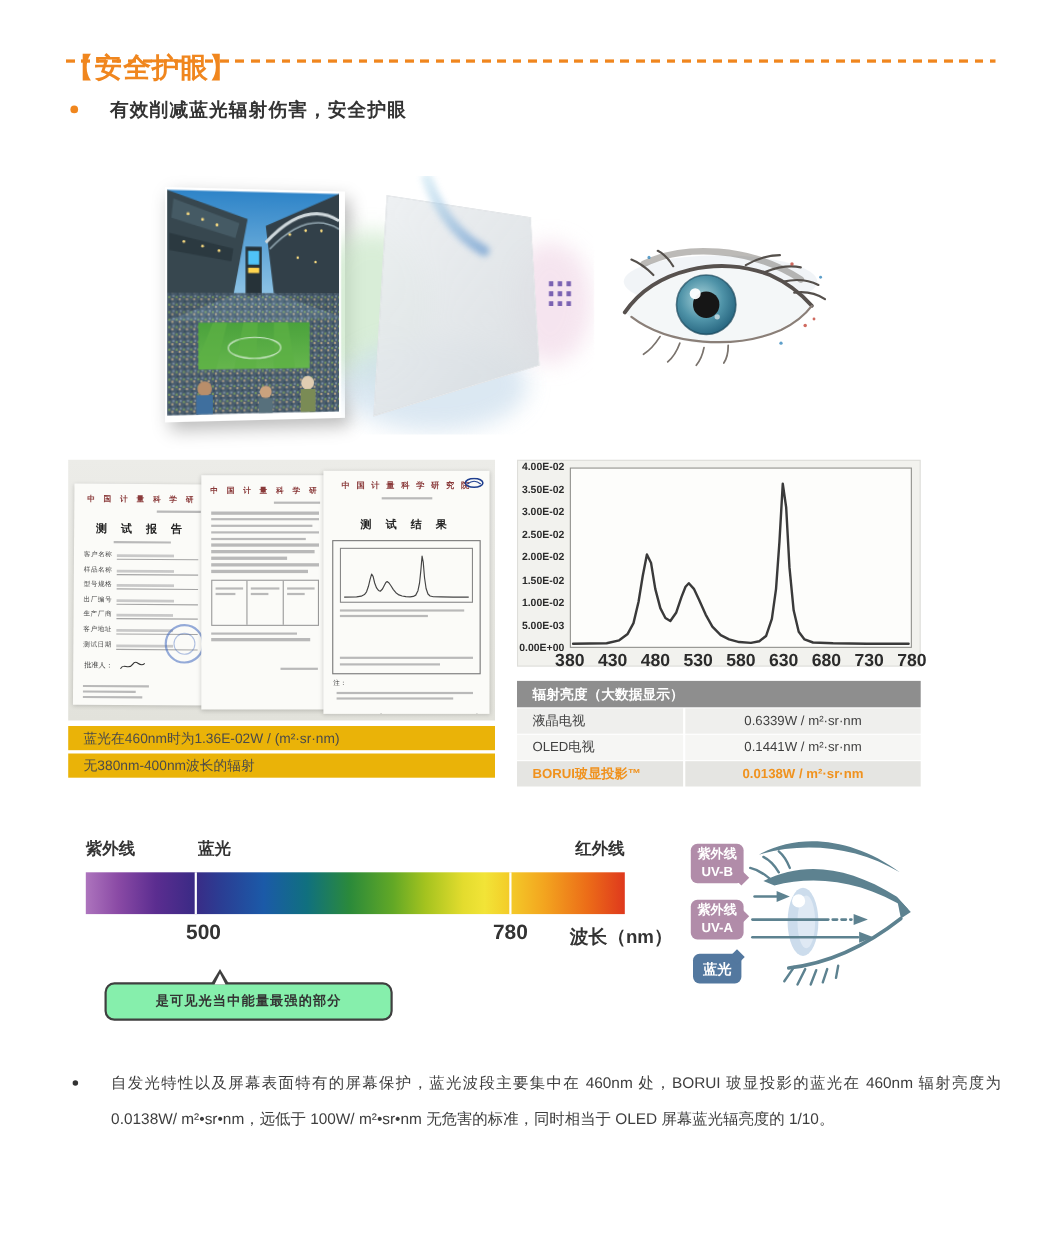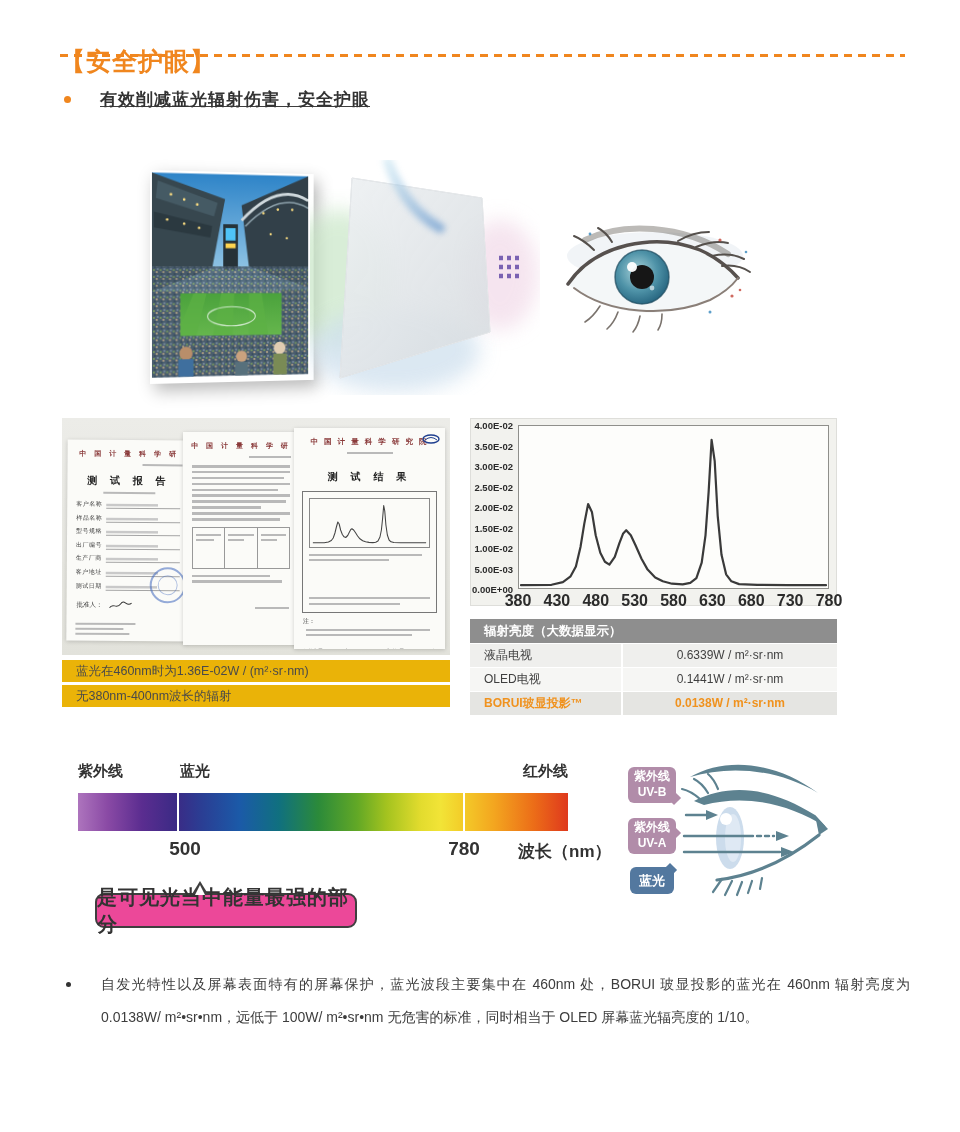--- a/index.html
+++ b/index.html
@@ -4,21 +4,21 @@
 <style>
   html,body{margin:0;padding:0;background:#fff;}
   body{font-family:"Liberation Sans","DejaVu Sans",sans-serif;color:#3d3d3d;}
   #page{position:relative;width:960px;height:1132px;background:#fff;overflow:hidden;margin:0 auto;}
   .abs{position:absolute;}
 
   
   #page-title{left:60px;top:16px;font-size:25px;font-weight:bold;color:#f0861e;letter-spacing:1px;margin-top:29px;}
   #dash-line{left:60px;top:54px;width:845px;height:3px;
     background:repeating-linear-gradient(90deg,#f0861e 0 8px,transparent 8px 14px);}
-  #intro-row{left:64px;top:88px;display:flex;align-items:center;text-decoration:underline;}
+  #intro-row{left:64px;top:88px;display:flex;align-items:center;}
   .orange-dot{width:7px;height:7px;border-radius:50%;background:#f0861e;display:inline-block;}
   #intro-text{margin-left:29px;font-size:17px;font-weight:bold;color:#333;letter-spacing:1px;}
 
   
   #stadium{left:150px;top:170px;width:170px;height:210px;background:#fff;padding:2px;
     box-shadow:5px 7px 16px rgba(0,0,0,.28);transform:perspective(900px) rotateY(12deg);
     transform-origin:left center;}
   #stadium svg{display:block;}
   .heroSvg{pointer-events:none;}
 
@@ -64,21 +64,21 @@
   .rt-row.hl .rt-label,.rt-row.hl .rt-value{color:#f0921e;font-weight:bold;}
 
   
   .spec-label{top:762px;font-size:15px;font-weight:bold;color:#333;}
   #spec-bar{left:78px;top:793px;width:490px;height:38px;
     background:linear-gradient(90deg,#ad74bd 0%,#8a4aa5 6%,#5b2d90 13%,#3b2a85 20%,#2b3d93 25%,#1b5aa8 33%,#10707f 41%,#2b8a3a 49%,#62a826 57%,#a4c31f 63%,#e3dc2e 70%,#f2e437 74%,#f3cf2a 78%,#f3a51f 85%,#ec6d18 93%,#df391d 100%);}
   .spec-div{position:absolute;top:0;width:2px;height:38px;background:#fff;}
   .spec-tick{top:838px;font-size:19px;font-weight:600;color:#333;transform:translateX(-50%);}
   #wavelength-label{left:518px;top:840px;font-size:17px;font-weight:bold;color:#333;}
   #callout{left:95px;top:893px;width:258px;height:31px;border:2px solid #3f3f3f;border-radius:9px;
-    background:#ec4899;display:flex;align-items:center;justify-content:center;font-size:20px;font-weight:bold;color:#333;letter-spacing:1px;}
+    background:#86efac;display:flex;align-items:center;justify-content:center;font-size:12px;font-weight:bold;color:#333;letter-spacing:1px;}
   #callout::before{content:"";position:absolute;left:95px;top:-14px;border:8px solid transparent;border-bottom:13px solid #3f3f3f;border-top:none;}
   #callout::after{content:"";position:absolute;left:97.5px;top:-10px;border:5.5px solid transparent;border-bottom:10px solid #fff;border-top:none;}
 
   
   .badge{position:absolute;border-radius:6px;color:#fff;text-align:center;font-weight:bold;z-index:3;}
   .badge .tail{position:absolute;width:10px;height:10px;background:inherit;transform:rotate(45deg);z-index:-1;}
   .mauve{background:#b18ca9;}
   .blueb{background:#53789f;}
   #badge-uvb{left:628px;top:767px;width:48px;height:34px;padding-top:2px;font-size:12px;line-height:1.3;}
   #badge-uvb .tail{right:-3px;bottom:0px;}

